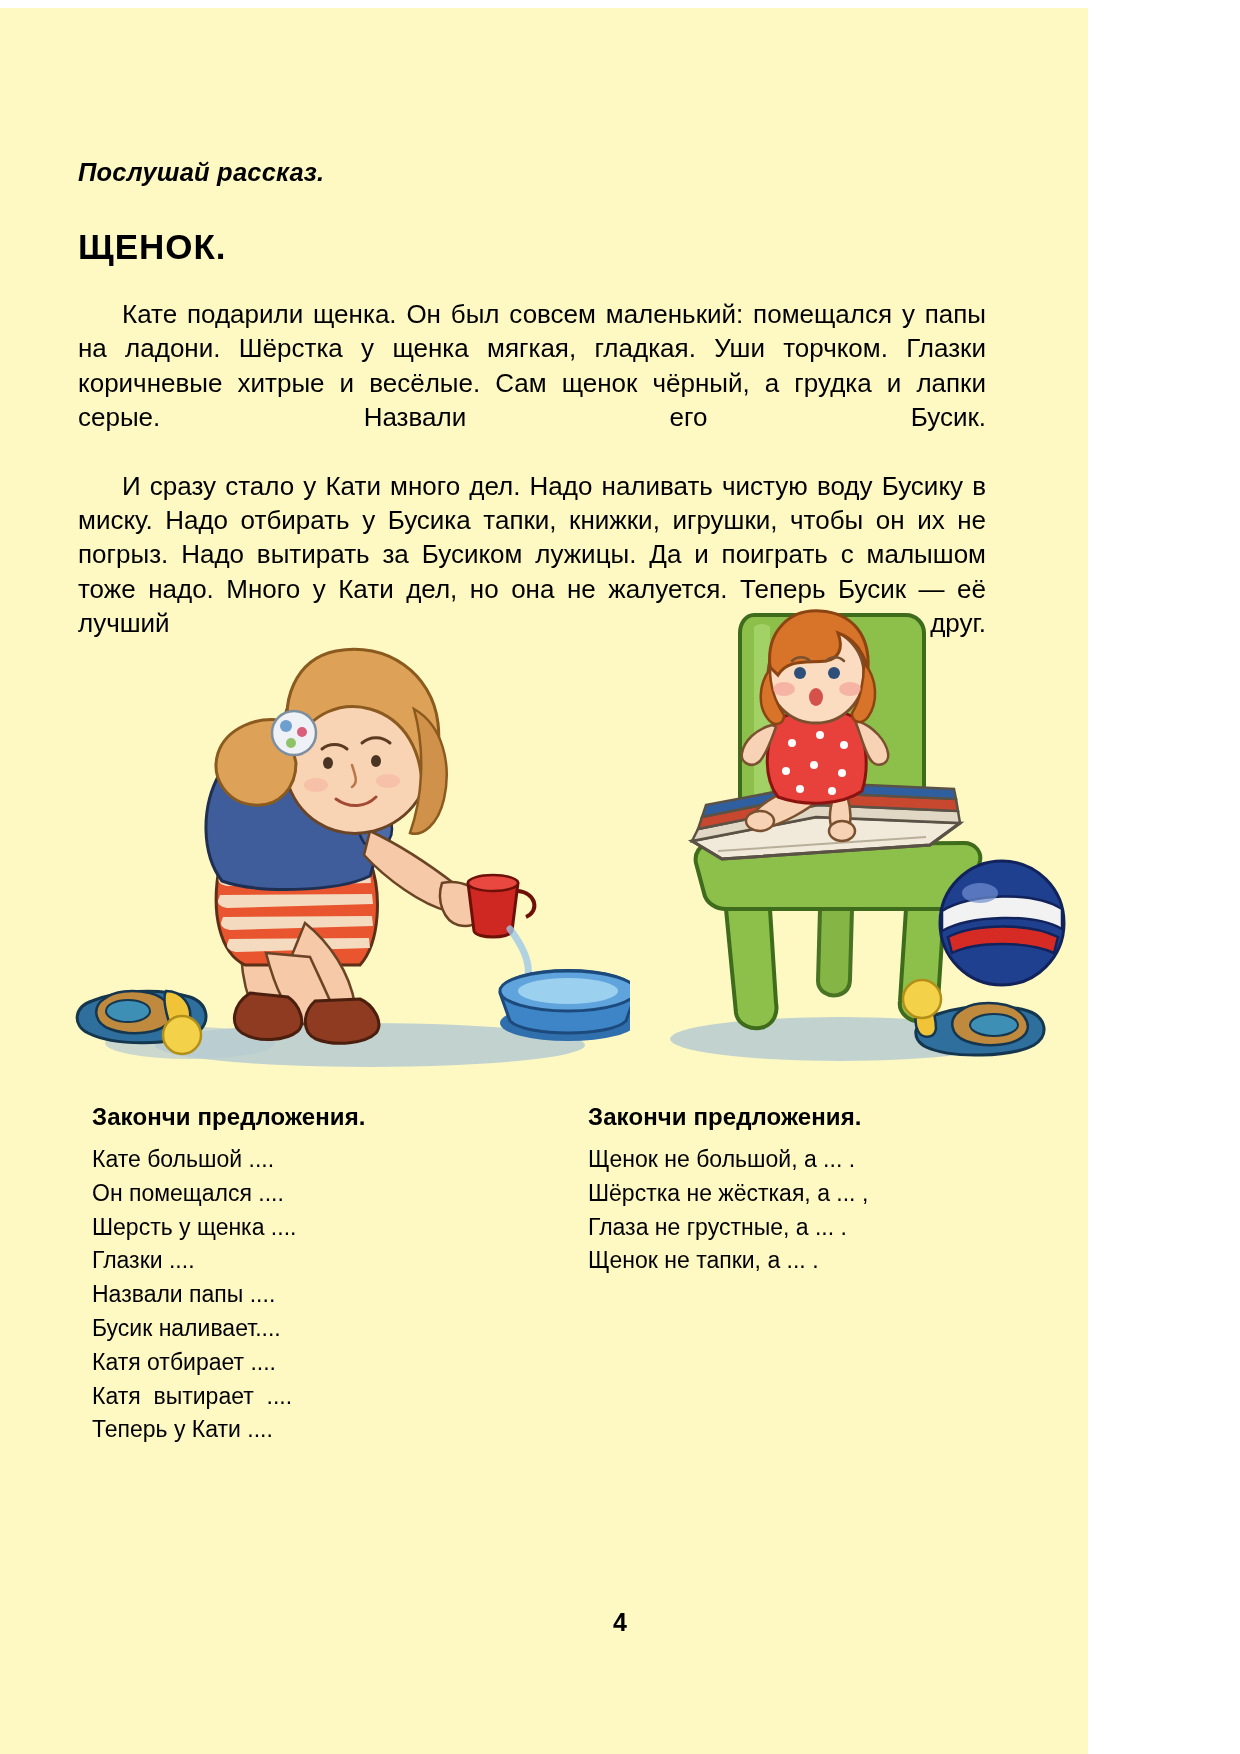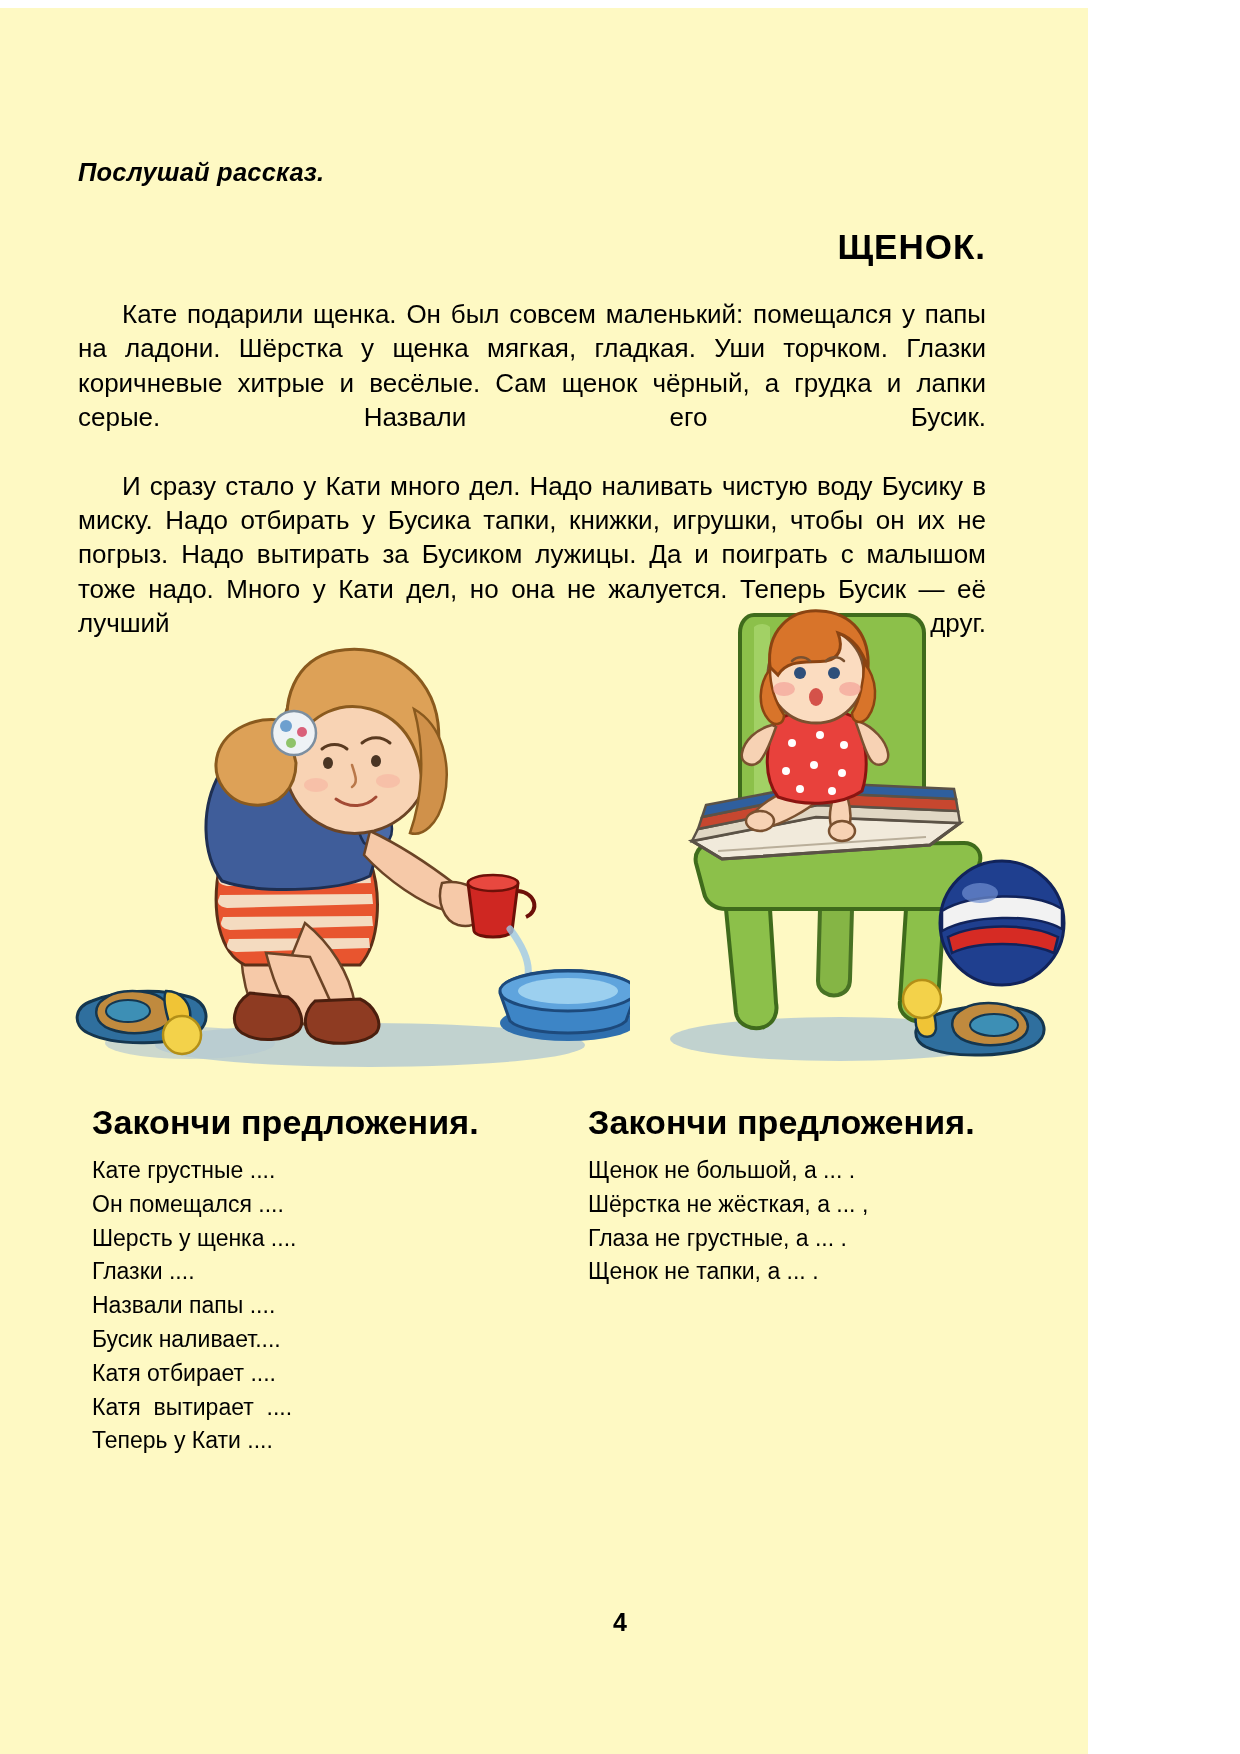--- a/index.html
+++ b/index.html
@@ -29,21 +29,21 @@
     width: 908px;
   }
   .listen-heading {
     font-weight: bold;
     font-style: italic;
     font-size: 25.5px;
     letter-spacing: 0.2px;
     margin: 0 0 40px 0;
   }
   .story-title {
-    text-align: right;
+    text-align: left;
     font-weight: bold;
     font-size: 35px;
     letter-spacing: 1px;
     margin: 0 0 30px 0;
   }
   .story p {
     margin: 0;
     font-size: 26px;
     line-height: 1.32;
     text-align: justify;
@@ -80,21 +80,21 @@
     width: 1240px;
   }
   .ex-col {
     position: absolute;
     top: 0;
   }
   .ex-left  { left: 92px;  width: 440px; }
   .ex-right { left: 588px; width: 420px; }
   .ex-title {
     font-weight: bold;
-    font-size: 34px;
+    font-size: 24px;
     margin: 0 0 12px 0;
     letter-spacing: .1px;
   }
   .ex-line {
     font-size: 23px;
     line-height: 1.47;
     white-space: pre;
     margin: 0;
   }
   .page-number {
@@ -268,21 +268,21 @@
         <ellipse cx="364" cy="432" rx="24" ry="11" fill="#3d8fb5" stroke="#14364f" stroke-width="2"></ellipse>
         <path d="M300 406 C288 412 282 426 288 438 C292 446 304 446 306 436 C306 424 302 412 300 406 Z" fill="#f0c436" stroke="#14364f" stroke-width="2.5"></path>
         <circle cx="292" cy="406" r="19" fill="#f3d24a" stroke="#b38f17" stroke-width="2.5"></circle>
       </g>
     </svg>
   </div>
 
   <div class="exercises">
     <div class="ex-col ex-left">
       <div class="ex-title">Закончи предложения.</div>
-      <div class="ex-line">Кате грустные ....</div>
+      <div class="ex-line">Кате большой ....</div>
       <div class="ex-line">Он помещался ....</div>
       <div class="ex-line">Шерсть у щенка ....</div>
       <div class="ex-line">Глазки ....</div>
       <div class="ex-line">Назвали папы ....</div>
       <div class="ex-line">Бусик наливает....</div>
       <div class="ex-line">Катя отбирает ....</div>
       <div class="ex-line">Катя  вытирает  ....</div>
       <div class="ex-line">Теперь у Кати ....</div>
     </div>
 

